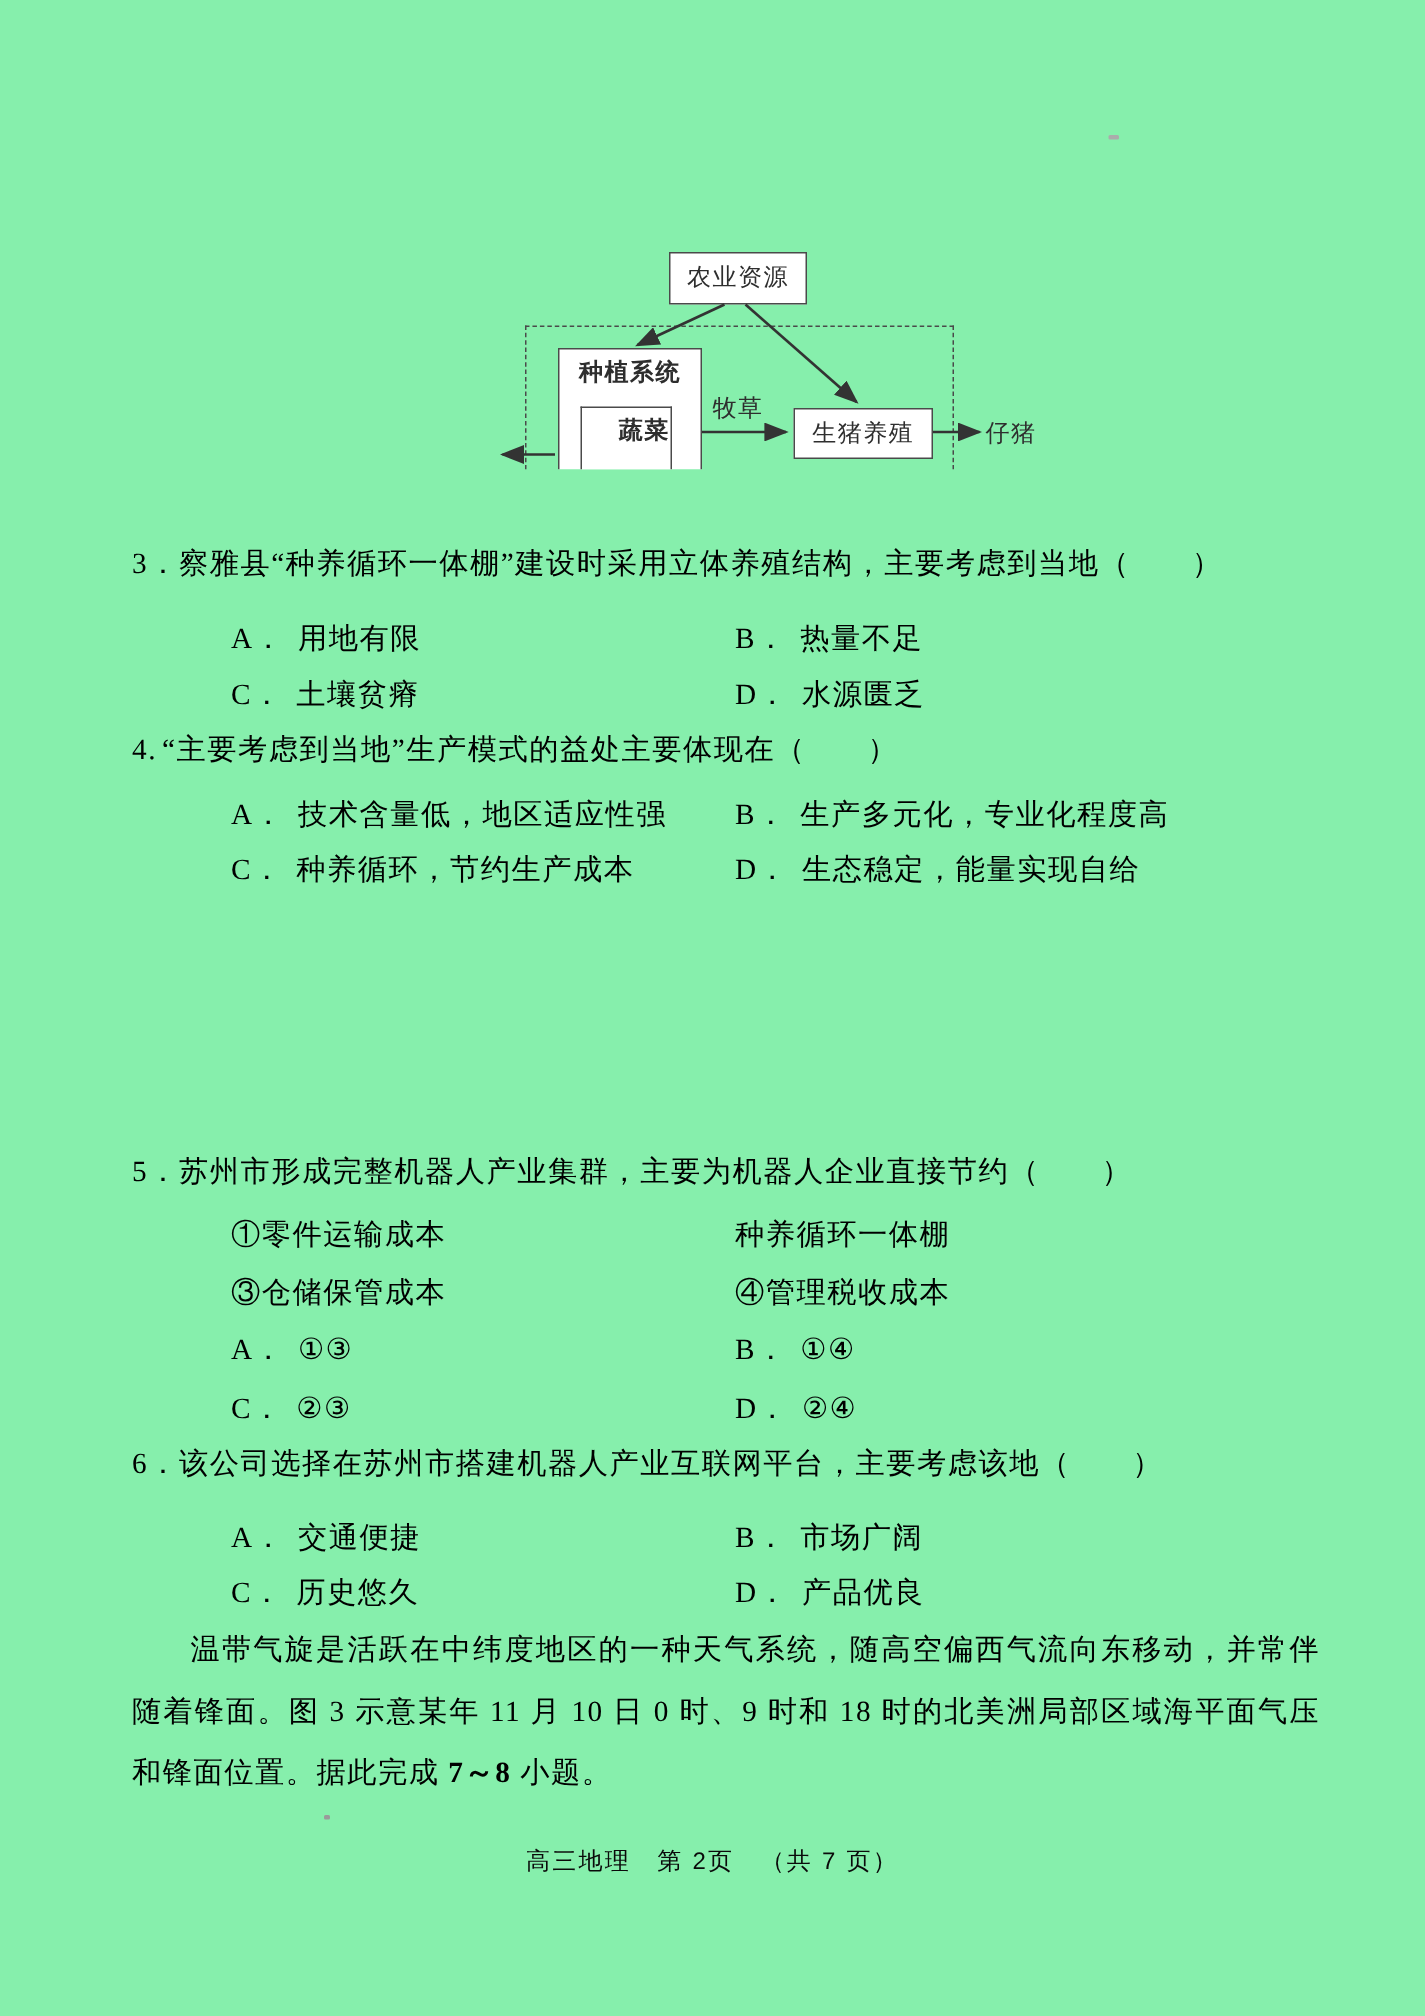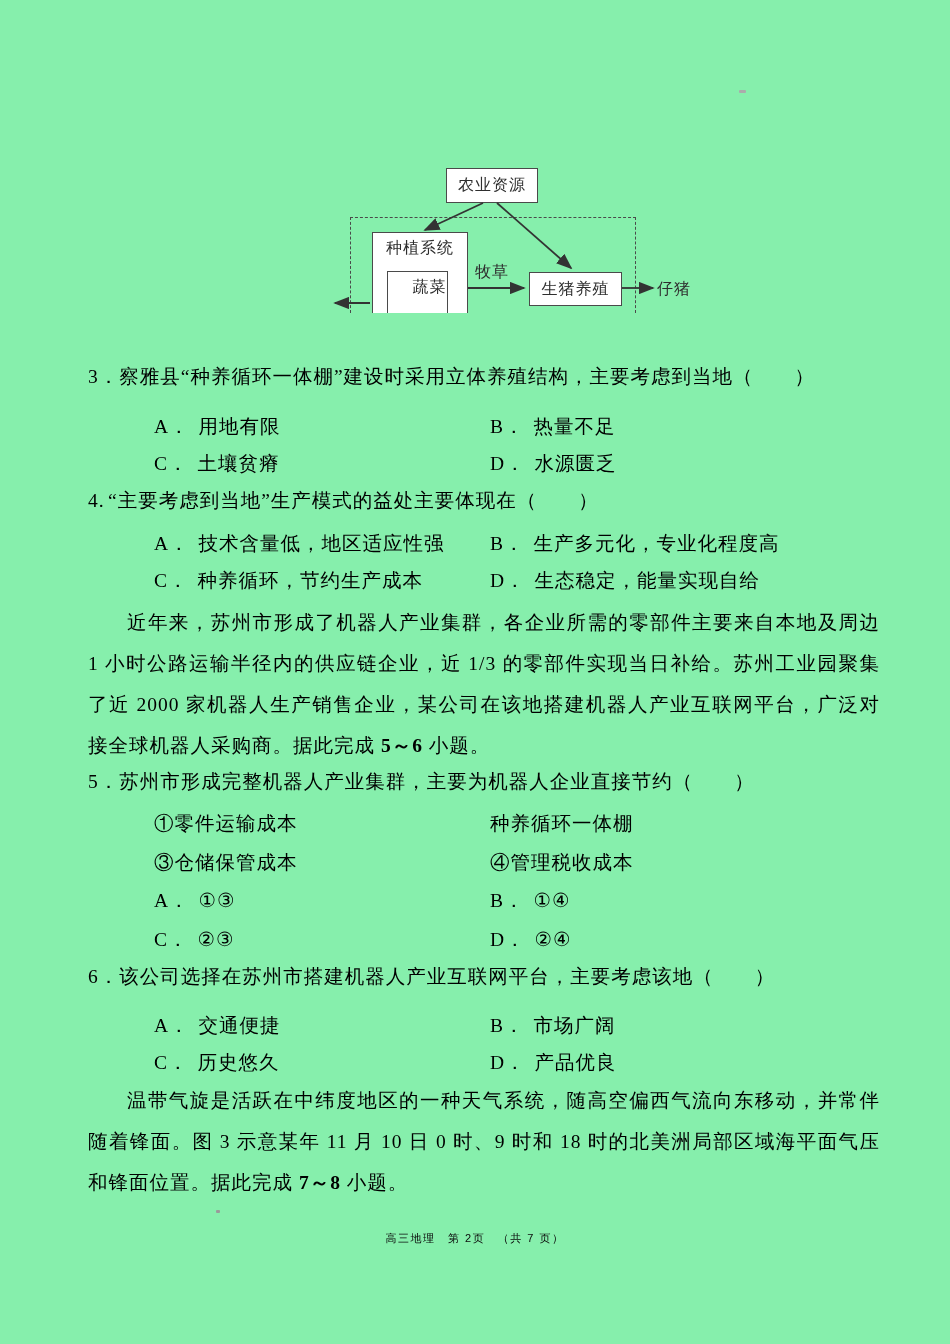--- a/index.html
+++ b/index.html
@@ -21,35 +21,35 @@
     position:absolute; left:88px; width:792px;
     font-size:19.5px; letter-spacing:1px; line-height:41px;
     text-align:justify; text-indent:2em;
   }
   .b { font-weight:bold; }
 
   
   .footer {
     position:absolute; top:1231px; left:0; width:100%; text-align:center;
     font-family:"Liberation Sans","DejaVu Sans",sans-serif;
-    font-size:11px; letter-spacing:1.5px; color:#0a0a0a;
+    font-size:16px; letter-spacing:1.5px; color:#0a0a0a;
   }
 
   
   .figure {
     position:absolute; left:250px; top:160px; width:470px; height:153px;
     overflow:hidden;
     font-family:"Liberation Sans","DejaVu Sans",sans-serif; color:#2e2e2e;
   }
   .fbox {
     position:absolute; border:1.5px solid #4a4a4a; background:#fff;
     display:flex; align-items:center; justify-content:center;
     font-size:16px; letter-spacing:1px; box-sizing:border-box;
   }
-  .fbox.open-bottom { border-bottom:none; align-items:flex-start; padding-top:5px; }
+  .fbox.open-bottom { border-bottom:none; align-items:flex-start; padding-top:5px;font-weight:bold; }
   .fdash {
     position:absolute; border:1.6px dashed #4a4a4a; border-bottom:none;
     box-sizing:border-box;
   }
   .flabel { position:absolute; font-size:16px; letter-spacing:1px; color:#2e2e2e; white-space:nowrap; }
   .figure svg { position:absolute; left:0; top:0; }
 
   
   .art { position:absolute; border-radius:1px; }
   .art1 { left:739px; top:90px; width:7px; height:3px; background:#ababab; }
@@ -111,23 +111,20 @@
   </div>
   <div class="row" style="top:567px;">
     <span class="opt1"><span class="optlabel">C．</span><span>种养循环，节约生产成本</span></span>
     <span class="opt2"><span class="optlabel">D．</span><span>生态稳定，能量实现自给</span></span>
   </div>
   <div class="row" style="top:530px;">
     <span class="opt1"><span class="optlabel">A．</span><span>技术含量低，地区适应性强</span></span>
     <span class="opt2"><span class="optlabel">B．</span><span>生产多元化，专业化程度高</span></span>
   </div>
 
-  <div class="para" style="top:602px;">
-    <span>近年来，苏州市形成了机器人产业集群，各企业所需的零部件主要来自本地及周边 1 小时公路运输半径内的供应链企业，近 1/3 的零部件实现当日补给。苏州工业园聚集了近 2000 家机器人生产销售企业，某公司在该地搭建机器人产业互联网平台，广泛对接全球机器人采购商。据此完成 </span><span class="b">5～6</span><span> 小题。</span>
-  </div>
 
   <div class="row" style="top:768px;">
     <span class="qnum">5．</span><span>苏州市形成完整机器人产业集群，主要为机器人企业直接节约（　　）</span>
   </div>
   <div class="row" style="top:810px;">
     <span class="opt1">①零件运输成本</span>
     <span class="opt2">种养循环一体棚</span>
   </div>
   <div class="row" style="top:849px;">
     <span class="opt1">③仓储保管成本</span>

